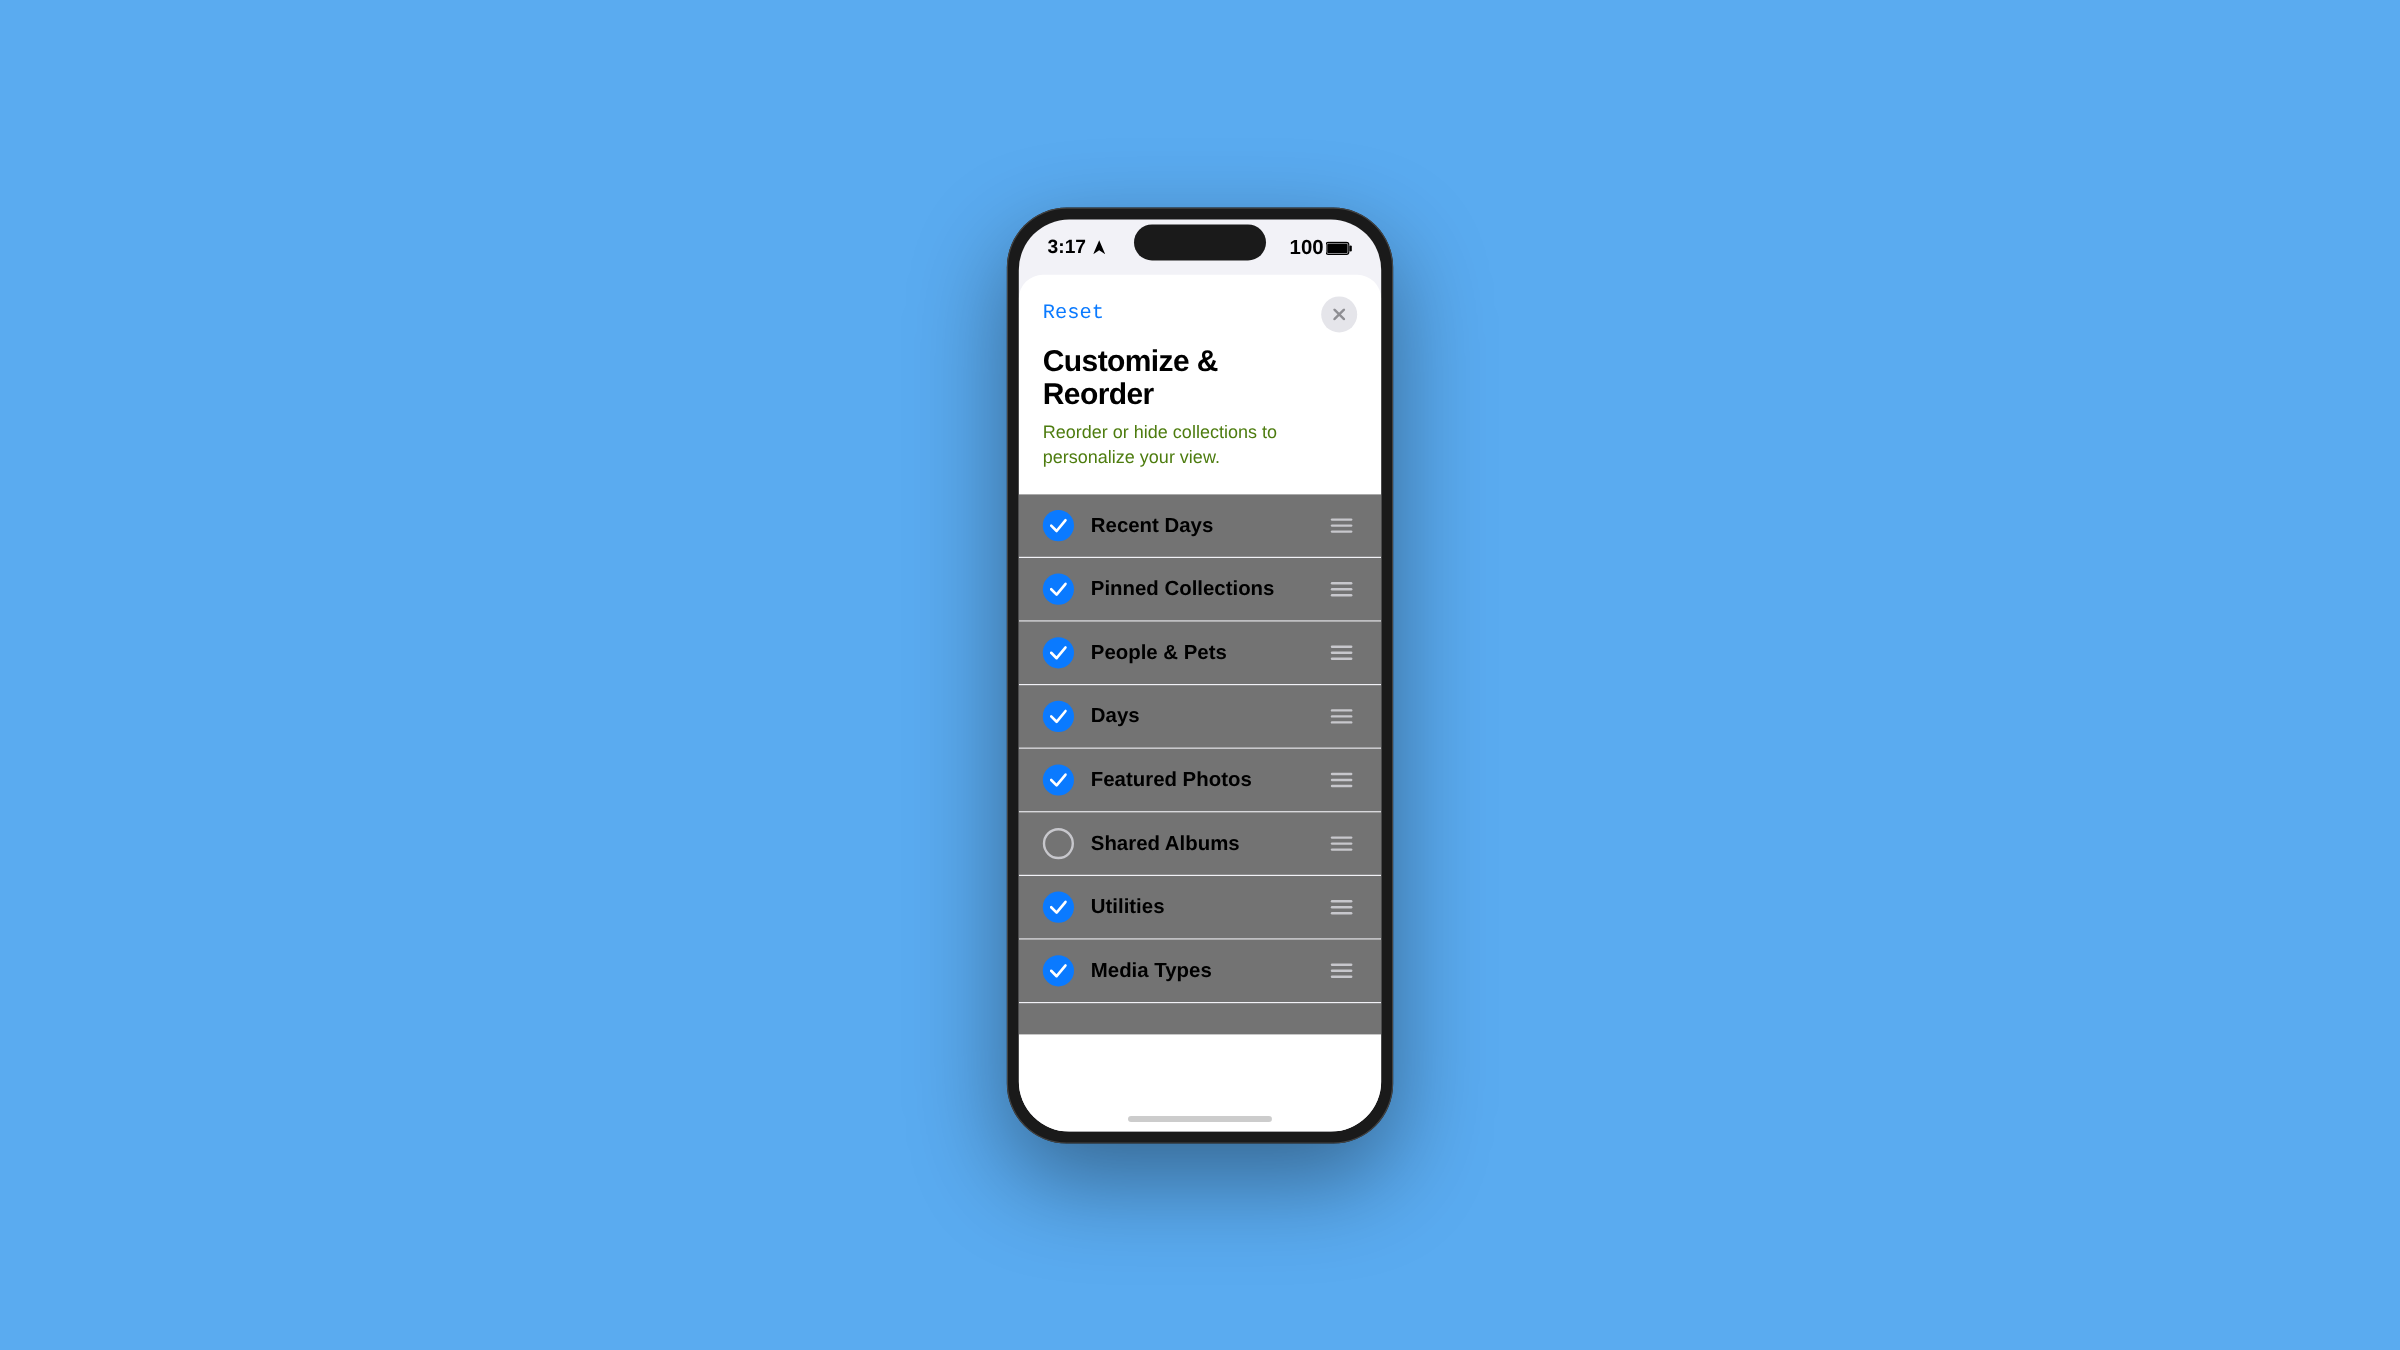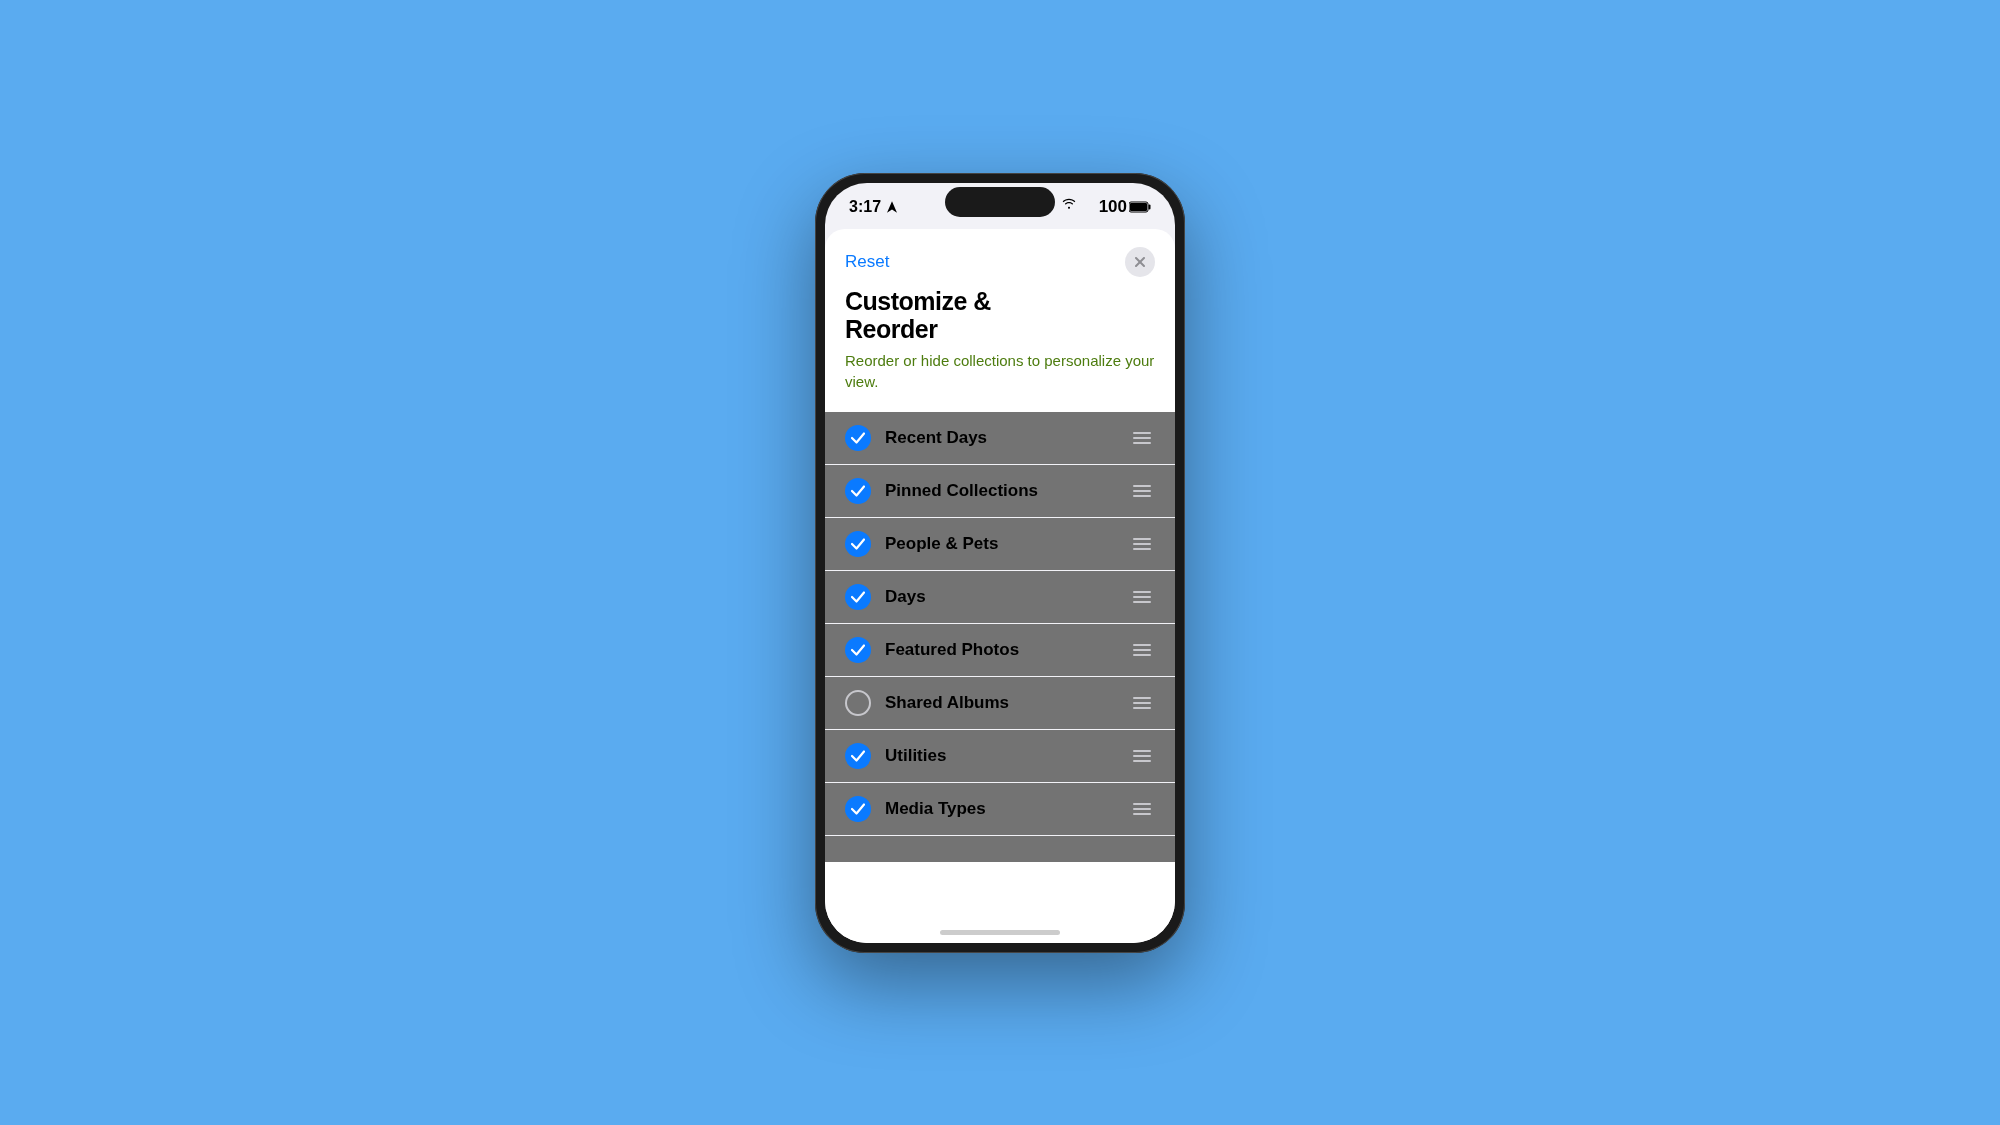--- a/index.html
+++ b/index.html
@@ -8,21 +8,21 @@
       width: 2000px;
       height: 1125px;
       background-color: #5AABF0;
       display: flex;
       align-items: center;
       justify-content: center;
       font-family: -apple-system, BlinkMacSystemFont, 'SF Pro Display', 'Helvetica Neue', Arial, sans-serif;
     }
 
     .phone-outer {
-      width: 370px;
+      width: 322px;
       height: 780px;
       background: #1a1a1a;
       border-radius: 50px;
       padding: 10px;
       box-shadow: 0 30px 80px rgba(0,0,0,0.4), inset 0 0 0 1px #444;
       position: relative;
     }
 
     .phone-screen {
       width: 100%;
@@ -86,20 +86,21 @@
       padding: 18px 20px 10px;
     }
 
     .reset-btn {
       color: #0A7AFF;
       font-size: 17px;
       font-weight: 400;
       background: none;
       border: none;
       cursor: pointer;
+      font-family: Liberation Mono, monospace;
     }
 
     .close-btn {
       width: 30px;
       height: 30px;
       background: #e5e5ea;
       border-radius: 50%;
       border: none;
       cursor: pointer;
       display: flex;

